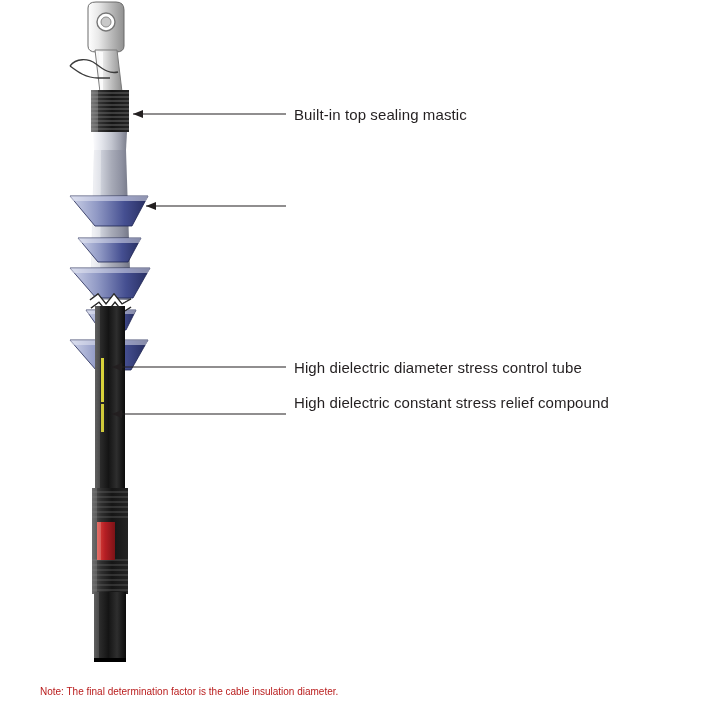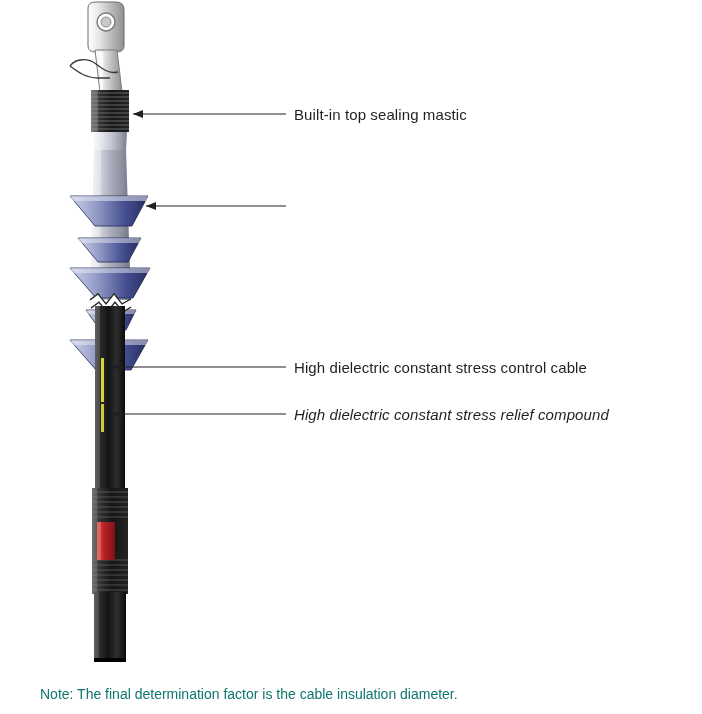--- a/index.html
+++ b/index.html
@@ -24,27 +24,27 @@
     position: absolute;
     font-family: "Liberation Sans", sans-serif;
     font-size: 15px;
     color: #231f20;
     white-space: nowrap;
     letter-spacing: 0.1px;
   }
   #label-mastic   { left: 294px; top: 106px; }
   #label-housing  { left: 294px; top: 197px; }
   #label-tube     { left: 294px; top: 359px; }
-  #label-compound { left: 294px; top: 406px; font-style: italic; }
+  #label-compound { left: 294px; top: 394px; }
   #note-text {
     position: absolute;
     left: 40px;
     top: 686px;
-    font-size: 14px;
-    color: #0f766e;
+    font-size: 10px;
+    color: #b91c1c;
     white-space: nowrap;
   }
 </style>
 </head>
 <body>
 
 <div id="diagram-root">
 
   <svg width="702" height="714" viewBox="0 0 702 714" xmlns="http://www.w3.org/2000/svg">
     <defs>
@@ -203,19 +203,19 @@
       <path d="M133,114 L143,110 L143,118 Z"></path>
       <path d="M146,206 L156,202 L156,210 Z"></path>
       <path d="M112,367 L122,363 L122,371 Z"></path>
       <path d="M112,414 L122,410 L122,418 Z"></path>
     </g>
   </svg>
 
   <div class="callout-label" id="label-mastic">Built-in top sealing mastic</div>
 
 
-  <div class="callout-label" id="label-tube">High dielectric constant stress control cable</div>
+  <div class="callout-label" id="label-tube">High dielectric diameter stress control tube</div>
 
   <div class="callout-label" id="label-compound">High dielectric constant stress relief compound</div>
 
   <div id="note-text">Note: The final determination factor is the cable insulation diameter.</div>
 
 </div>
 
 </body></html>

